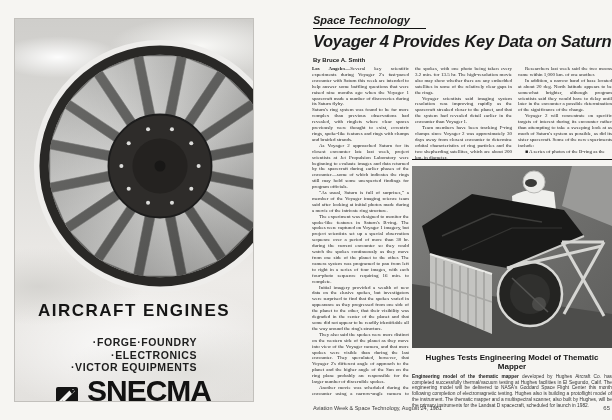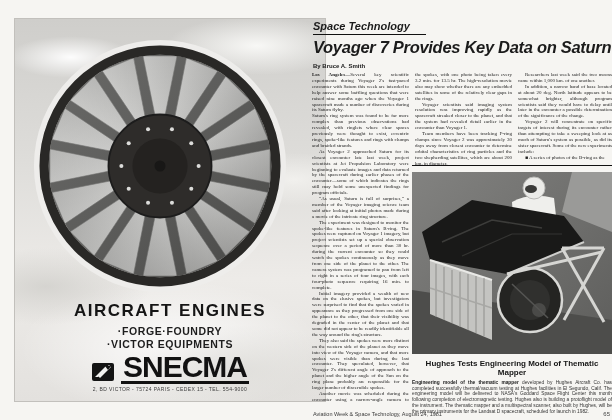--- a/index.html
+++ b/index.html
@@ -7,57 +7,57 @@
   body {
     position:relative;
     background:#f6f5f2;
     font-family:"Liberation Sans", sans-serif;
     color:#1b1b1b;
     overflow:hidden;
   }
 
   
   .ad {
-    position:absolute; left:14px; top:18px; width:312px; height:384px;
+    position:absolute; left:14px; top:18px; width:240px; height:384px;
     border:1px solid #c2c0bc;
     overflow:hidden;
     background:
       radial-gradient(90px 30px at 18% 10%, rgba(255,255,255,.95), transparent 70%),
       radial-gradient(130px 42px at 78% 7%, rgba(252,252,250,.9), transparent 70%),
       radial-gradient(110px 38px at 90% 42%, rgba(244,243,240,.85), transparent 70%),
       radial-gradient(150px 55px at 10% 70%, rgba(205,204,200,.75), transparent 70%),
       radial-gradient(170px 65px at 72% 92%, rgba(221,220,216,.8), transparent 70%),
       radial-gradient(200px 90px at 50% 86%, rgba(255,255,255,.85), transparent 75%),
       linear-gradient(180deg,#cfcecb 0%,#dddcd9 35%,#edebe8 68%,#e3e1de 100%);
   }
   .fan-wrap { position:absolute; left:7px; top:9px; width:276px; height:276px; }
   .ad-text {
     position:absolute; left:0; right:0; top:282px;
     display:flex; flex-direction:column; align-items:center;
   }
   .ad-headline {
     font-size:17px; font-weight:bold; letter-spacing:1.5px; color:#151515;
   }
-  .ad-bullets { margin-top:4px; text-align:center; }
+  .ad-bullets { margin-top:15px; text-align:right; }
   .ad-bullets p {
     font-size:10.5px; font-weight:bold; letter-spacing:.6px; color:#1d1d1d;
     line-height:12.5px;
   }
   .logo-row { margin-top:4px; display:flex; align-items:flex-end; gap:6px;justify-content:space-between; }
   .logo-mark { width:24px; height:24px; }
   .wordmark {
     font-size:30px; font-weight:bold; letter-spacing:-1px; color:#121212;
     line-height:26px; border-bottom:3px solid #121212; padding:0 2px 1px 2px;
   }
   .ad-address {
     margin-top:2px; font-size:5px; letter-spacing:.4px; color:#3c3c3c;
   }
 
   
-  .article { position:absolute; left:310px; top:0; width:302px; height:300px;margin-top:6px; }
+  .article { position:absolute; left:310px; top:0; width:302px; height:300px; }
   .section-head {
     position:absolute; top:14px; left:3px;
     font-style:italic; font-weight:bold; font-size:11px;
     border-bottom:1.5px solid #111; padding:0 16px 2px 0;
   }
   .headline {
     position:absolute; top:32px; left:3px; white-space:nowrap;
     font-style:italic; font-weight:bold; font-size:16.5px; letter-spacing:-.3px;
   }
   .byline { position:absolute; top:57px; left:3px; font-weight:bold; font-size:6px; }
@@ -142,38 +142,39 @@
         <circle cx="163" cy="110.1" r="2.2"></circle>
           <circle cx="184" cy="125.3" r="2.2"></circle>
       </g>
     </svg>
   </div>
 
   <div class="ad-text">
     <div class="ad-headline">AIRCRAFT ENGINES</div>
     <div class="ad-bullets">
         <p>·FORGE·FOUNDRY</p>
+        <p>·ELECTRONICS</p>
         <p>·VICTOR EQUIPMENTS</p>
       </div>
     <div class="logo-row">
       <svg class="logo-mark" viewBox="0 0 24 24">
         <rect x="1" y="3" width="22" height="18" rx="2" fill="#141414"></rect>
         <path d="M4 17 L15 6 L18 6 L7 17 Z" fill="#f2f2f0"></path>
         <path d="M8 18 L19 7 L21 9 L10 20 Z" fill="#f2f2f0" transform="translate(-1,-2)"></path>
         <path d="M14 6 L20 6 L17 10 Z" fill="#141414"></path>
       </svg>
       <div class="wordmark">SNECMA</div>
     </div>
     <div class="ad-address">2, BD VICTOR - 75724 PARIS - CEDEX 15 - TEL. 554-9000</div>
   </div>
 </div>
 
 <div class="article">
   <div class="section-head">Space Technology</div>
-  <div class="headline">Voyager 7 Provides Key Data on Saturn</div>
+  <div class="headline">Voyager 4 Provides Key Data on Saturn</div>
   <div class="byline">By Bruce A. Smith</div>
 
   <div class="col col-1">
     <p><b>Los Angeles—</b><span>Several key scientific experiments during Voyager 2's fast-paced encounter with Saturn this week are intended to help answer some baffling questions that were raised nine months ago when the Voyager 1 spacecraft made a number of discoveries during its Saturn flyby.</span></p>
     <span><p>Saturn's ring system was found to be far more complex than previous observations had revealed, with ringlets where clear spaces previously were thought to exist, eccentric rings, spoke-like features and rings with clumps and braided strands.</p><p>As Voyager 2 approached Saturn for its closest encounter late last week, project scientists at Jet Propulsion Laboratory were beginning to evaluate images and data returned by the spacecraft during earlier phases of the encounter—some of which indicates the rings still may hold some unexpected findings for program officials.</p><p>“As usual, Saturn is full of surprises,” a member of the Voyager imaging science team said after looking at initial photos made during a movie of the intricate ring structure.</p><p>The experiment was designed to monitor the spoke-like features in Saturn's B-ring. The spokes were captured on Voyager 1 imagery, but project scientists set up a special observation sequence over a period of more than 30 hr. during the current encounter so they could watch the spokes continuously as they move from one side of the planet to the other. The camera system was programed to pan from left to right in a series of four images, with each four-photo sequence requiring 16 min. to complete.</p><p>Initial imagery provided a wealth of new data on the elusive spokes, but investigators were surprised to find that the spokes varied in appearance as they progressed from one side of the planet to the other, that their visibility was degraded in the center of the planet and that some did not appear to be readily identifiable all the way around the ring's structure.</p><p>They also said the spokes were more distinct on the western side of the planet as they move into view of the Voyager camera, and that more spokes were visible than during the last encounter. They speculated, however, that Voyager 2's different angle of approach to the planet and the higher angle of the Sun on the ring plane probably are responsible for the larger number of discernible spokes.</p><p>Another movie was scheduled during the encounter using a narrow-angle camera to provide high-resolution imagery of</p></span>
   </div>
 
   <div class="col col-2">
       <p>the spokes, with one photo being taken every 3.2 min. for 13.5 hr. The high-resolution movie also may show whether there are any embedded satellites in some of the relatively clear gaps in the rings.</p>
       <p>Voyager scientists said imaging system resolution was improving rapidly as the spacecraft streaked closer to the planet, and that the system had revealed detail earlier in the encounter than Voyager 1.</p>

